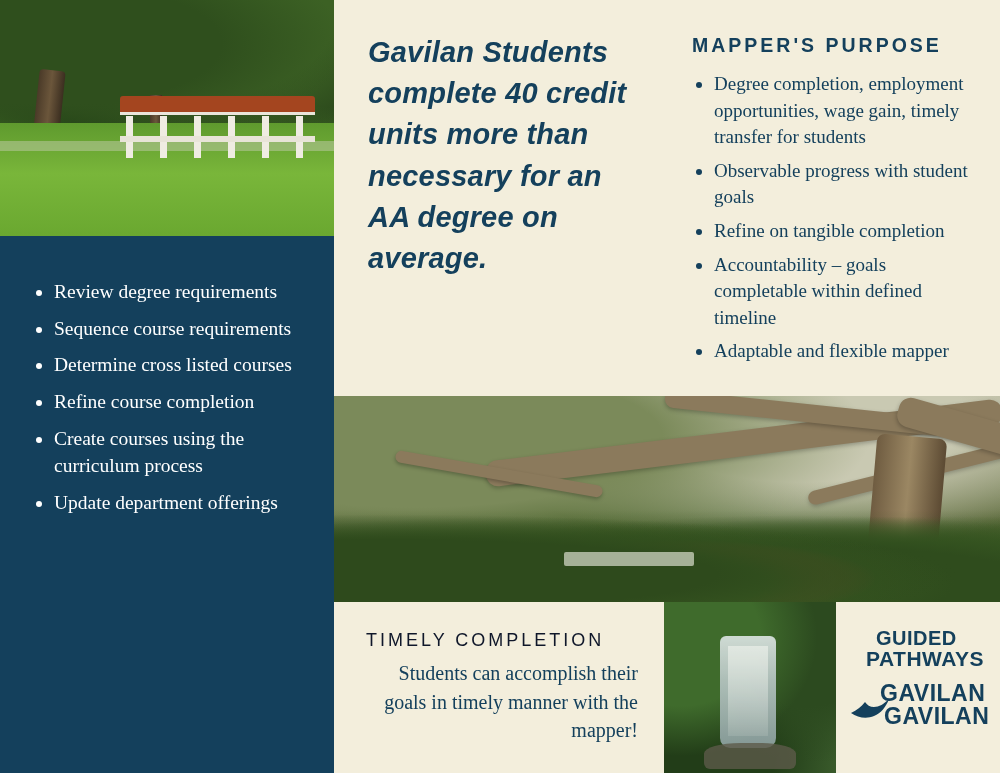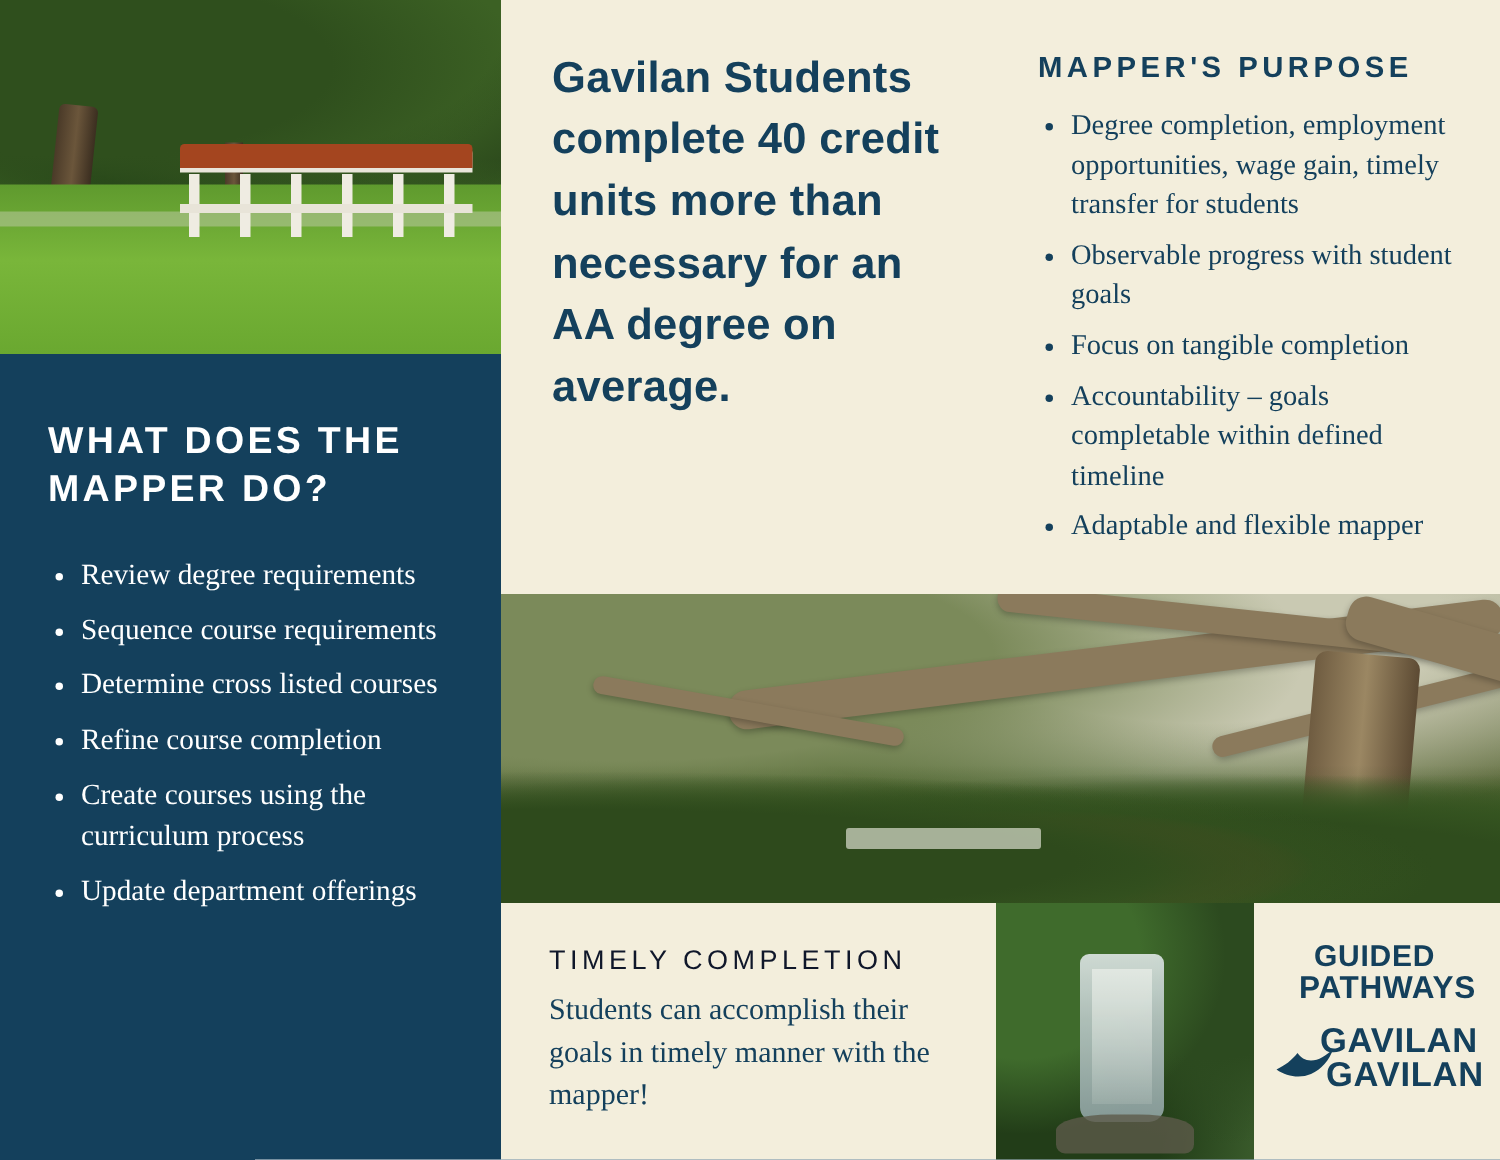--- a/index.html
+++ b/index.html
@@ -106,20 +106,21 @@
     font-size: 19.5px;
     line-height: 1.42;
     margin-bottom: 9px;
     color: #ffffff;
   }
 
   
   #panel-headline {
     left: 334px; top: 0; width: 332px; height: 396px;
     padding: 32px 30px 16px 34px;
+    font-style: italic;
   }
   #panel-headline h1 {
     margin: 0;
     font-size: 29px;
     font-weight: 700;
     line-height: 1.42;
     color: #14405c;
     letter-spacing: 0.2px;
   }
   #panel-headline .citation {
@@ -212,20 +213,21 @@
     letter-spacing: 3px;
     line-height: 1.4;
     color: #0f172a;
   }
   #panel-timely p {
     margin: 0;
     font-family: "Liberation Serif", serif;
     font-size: 20px;
     line-height: 1.42;
     color: #14405c;
+    text-align: right;
   }
 
   
   #photo-waterfall {
     left: 664px; top: 602px; width: 172px; height: 171px;
     overflow: hidden;
     background: #2e4a24;
   }
   #photo-waterfall .greens {
     position: absolute; inset: 0;
@@ -294,41 +296,40 @@
           <i style="left:74px"></i>
         <i style="left:108px"></i>
           <i style="left:142px"></i>
           <i style="left:176px"></i>
       </div>
       <div class="rail"></div>
     </div>
   </div>
 
   <div class="panel navy" id="panel-mapper-do">
-    <h2>WHAT DOES THE MAPPER DO?</h2>
     <ul>
       <li>Review degree requirements</li>
       <li>Sequence course requirements</li>
       <li>Determine cross listed courses</li>
       <li>Refine course completion</li>
       <li>Create courses using the curriculum process</li>
       <li>Update department offerings</li>
     </ul>
   </div>
 
   <div class="panel cream" id="panel-headline">
     <h1>Gavilan Students complete 40 credit units more than necessary for an AA degree on average.</h1>
   </div>
 
   <div class="panel cream" id="panel-purpose">
     <h2>MAPPER'S PURPOSE</h2>
     <ul>
       <li>Degree completion, employment opportunities, wage gain, timely transfer for students</li>
       <li>Observable progress with student goals</li>
-      <li>Focus on tangible completion</li>
+      <li>Refine on tangible completion</li>
       <li>Accountability – goals completable within defined timeline</li>
       <li>Adaptable and flexible mapper</li>
     </ul>
   </div>
 
   <div class="panel" id="photo-oak">
     <div class="bg"></div>
     <div class="limb l1"></div>
     <div class="limb l2"></div>
     <div class="limb l3"></div>

